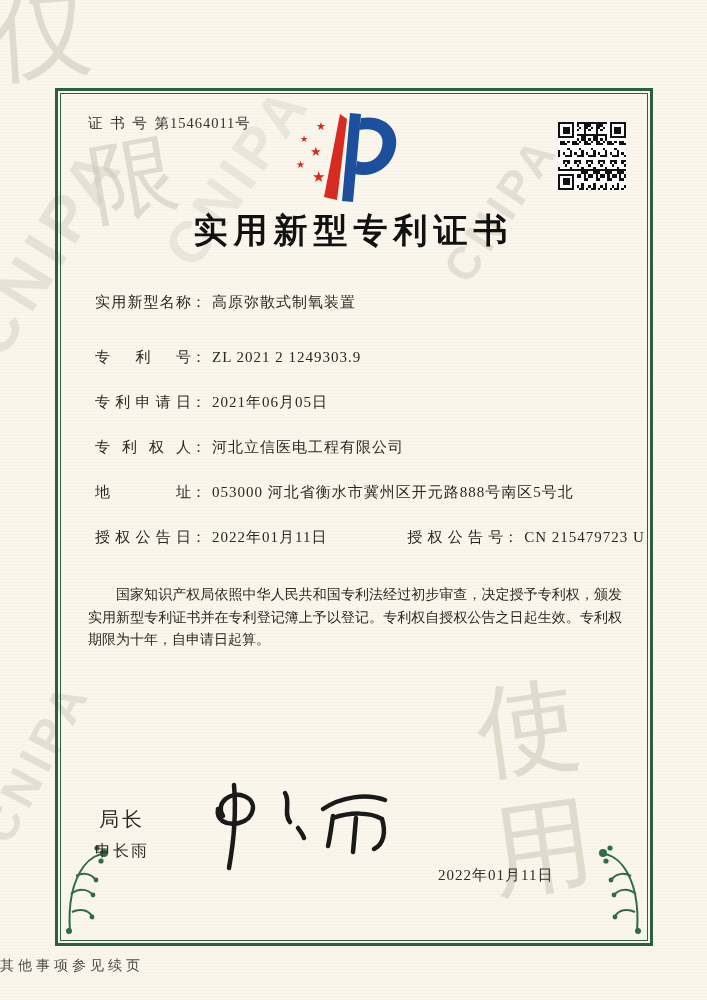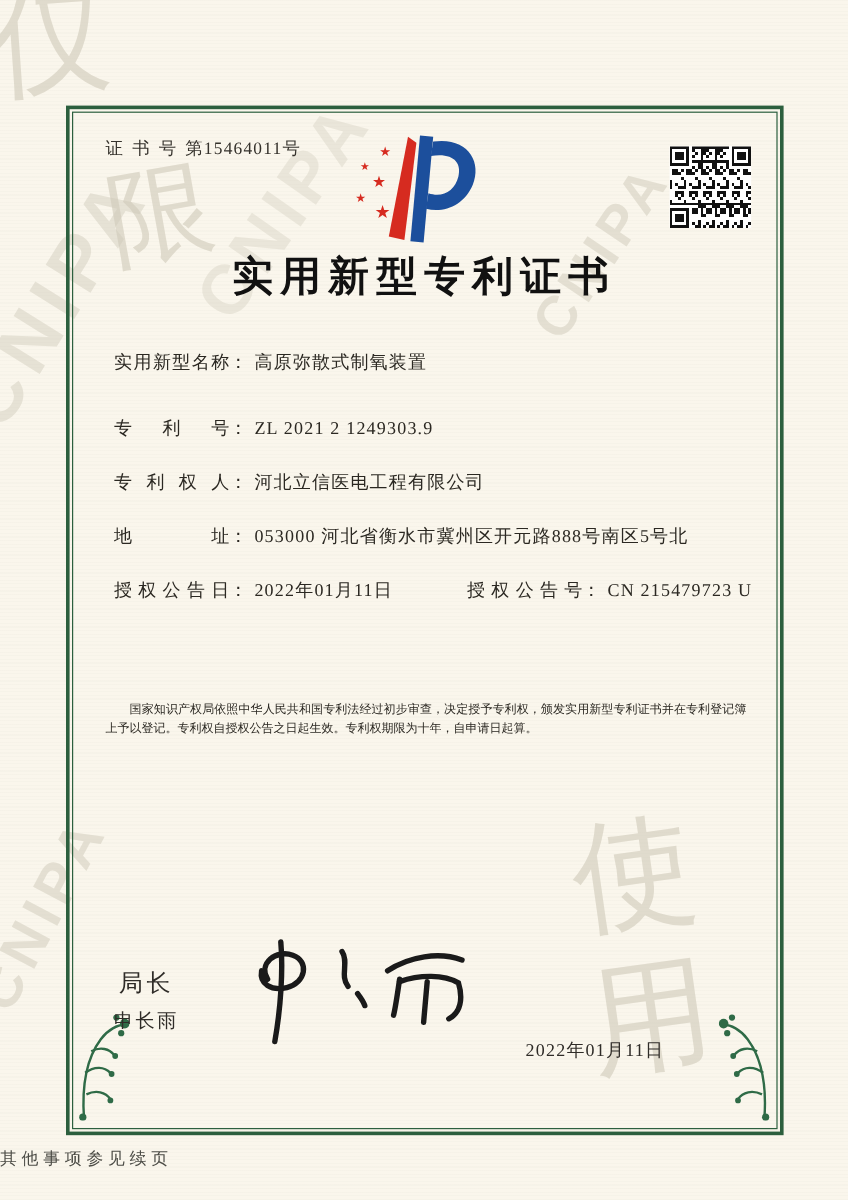--- a/index.html
+++ b/index.html
@@ -38,22 +38,22 @@
   .logo{position:absolute;left:286px;top:108px;}
   .qr{position:absolute;left:558px;top:122px;width:68px;height:68px;background:#fff;}
   .title{position:absolute;left:0;top:208px;width:100%;text-align:center;
          font-size:34px;font-weight:bold;letter-spacing:6px;color:#111;}
   .fields{position:absolute;left:95px;top:293px;width:520px;font-size:15px;}
   .frow{margin-bottom:26px;white-space:nowrap;}
   .frow.gap{margin-bottom:36px;}
   .flabel{display:inline-block;width:96px;text-align:justify;text-align-last:justify;color:#2b2822;}
   .fcolon{display:inline-block;margin-right:6px;color:#2b2822;}
   .fvalue{letter-spacing:1px;color:#2b2822;}
-  .grant-right{display:inline-block;margin-left:58px;}
-  .paras{position:absolute;left:88px;top:584px;width:534px;font-size:10px;
+  .grant-right{display:inline-block;margin-left:76px;}
+  .paras{position:absolute;left:88px;top:584px;width:534px;font-size:14px;
          line-height:1.62;text-align:justify;color:#2b2822;}
   .paras p{margin:0 0 6px 0;text-indent:2em;}
   .sig-title{position:absolute;left:99px;top:806px;font-size:20px;letter-spacing:3px;}
   .sig-name{position:absolute;left:95px;top:841px;font-size:16px;letter-spacing:2px;}
   .sig-script{position:absolute;left:195px;top:778px;}
   .issue-date{position:absolute;left:438px;top:866px;font-size:15px;letter-spacing:1px;}
   .page-info{position:absolute;left:0;top:915px;width:100%;text-align:center;
              font-size:13px;letter-spacing:2px;color:#333;}
   .footer-note{position:absolute;left:0;top:957px;width:100%;text-align:left;
                font-size:14px;letter-spacing:4px;color:#4b4b45;}
@@ -152,20 +152,23 @@
     <div class="title">实用新型专利证书</div>
 
     <div class="fields">
       <div class="frow gap">
         <span class="flabel">实用新型名称</span><span class="fcolon">：</span><span class="fvalue">高原弥散式制氧装置</span>
       </div>
       <div class="frow">
         <span class="flabel">专利号</span><span class="fcolon">：</span><span class="fvalue">ZL 2021 2 1249303.9</span>
       </div>
       <div class="frow">
+        <span class="flabel">专利申请日</span><span class="fcolon">：</span><span class="fvalue">2021年06月05日</span>
+      </div>
+      <div class="frow">
         <span class="flabel">专利权人</span><span class="fcolon">：</span><span class="fvalue">河北立信医电工程有限公司</span>
       </div>
       <div class="frow">
         <span class="flabel">地址</span><span class="fcolon">：</span><span class="fvalue">053000 河北省衡水市冀州区开元路888号南区5号北</span>
       </div>
       <div class="frow">
         <span>
           <span class="flabel">授权公告日</span><span class="fcolon">：</span><span class="fvalue">2022年01月11日</span>
         </span>
         <span class="grant-right">

